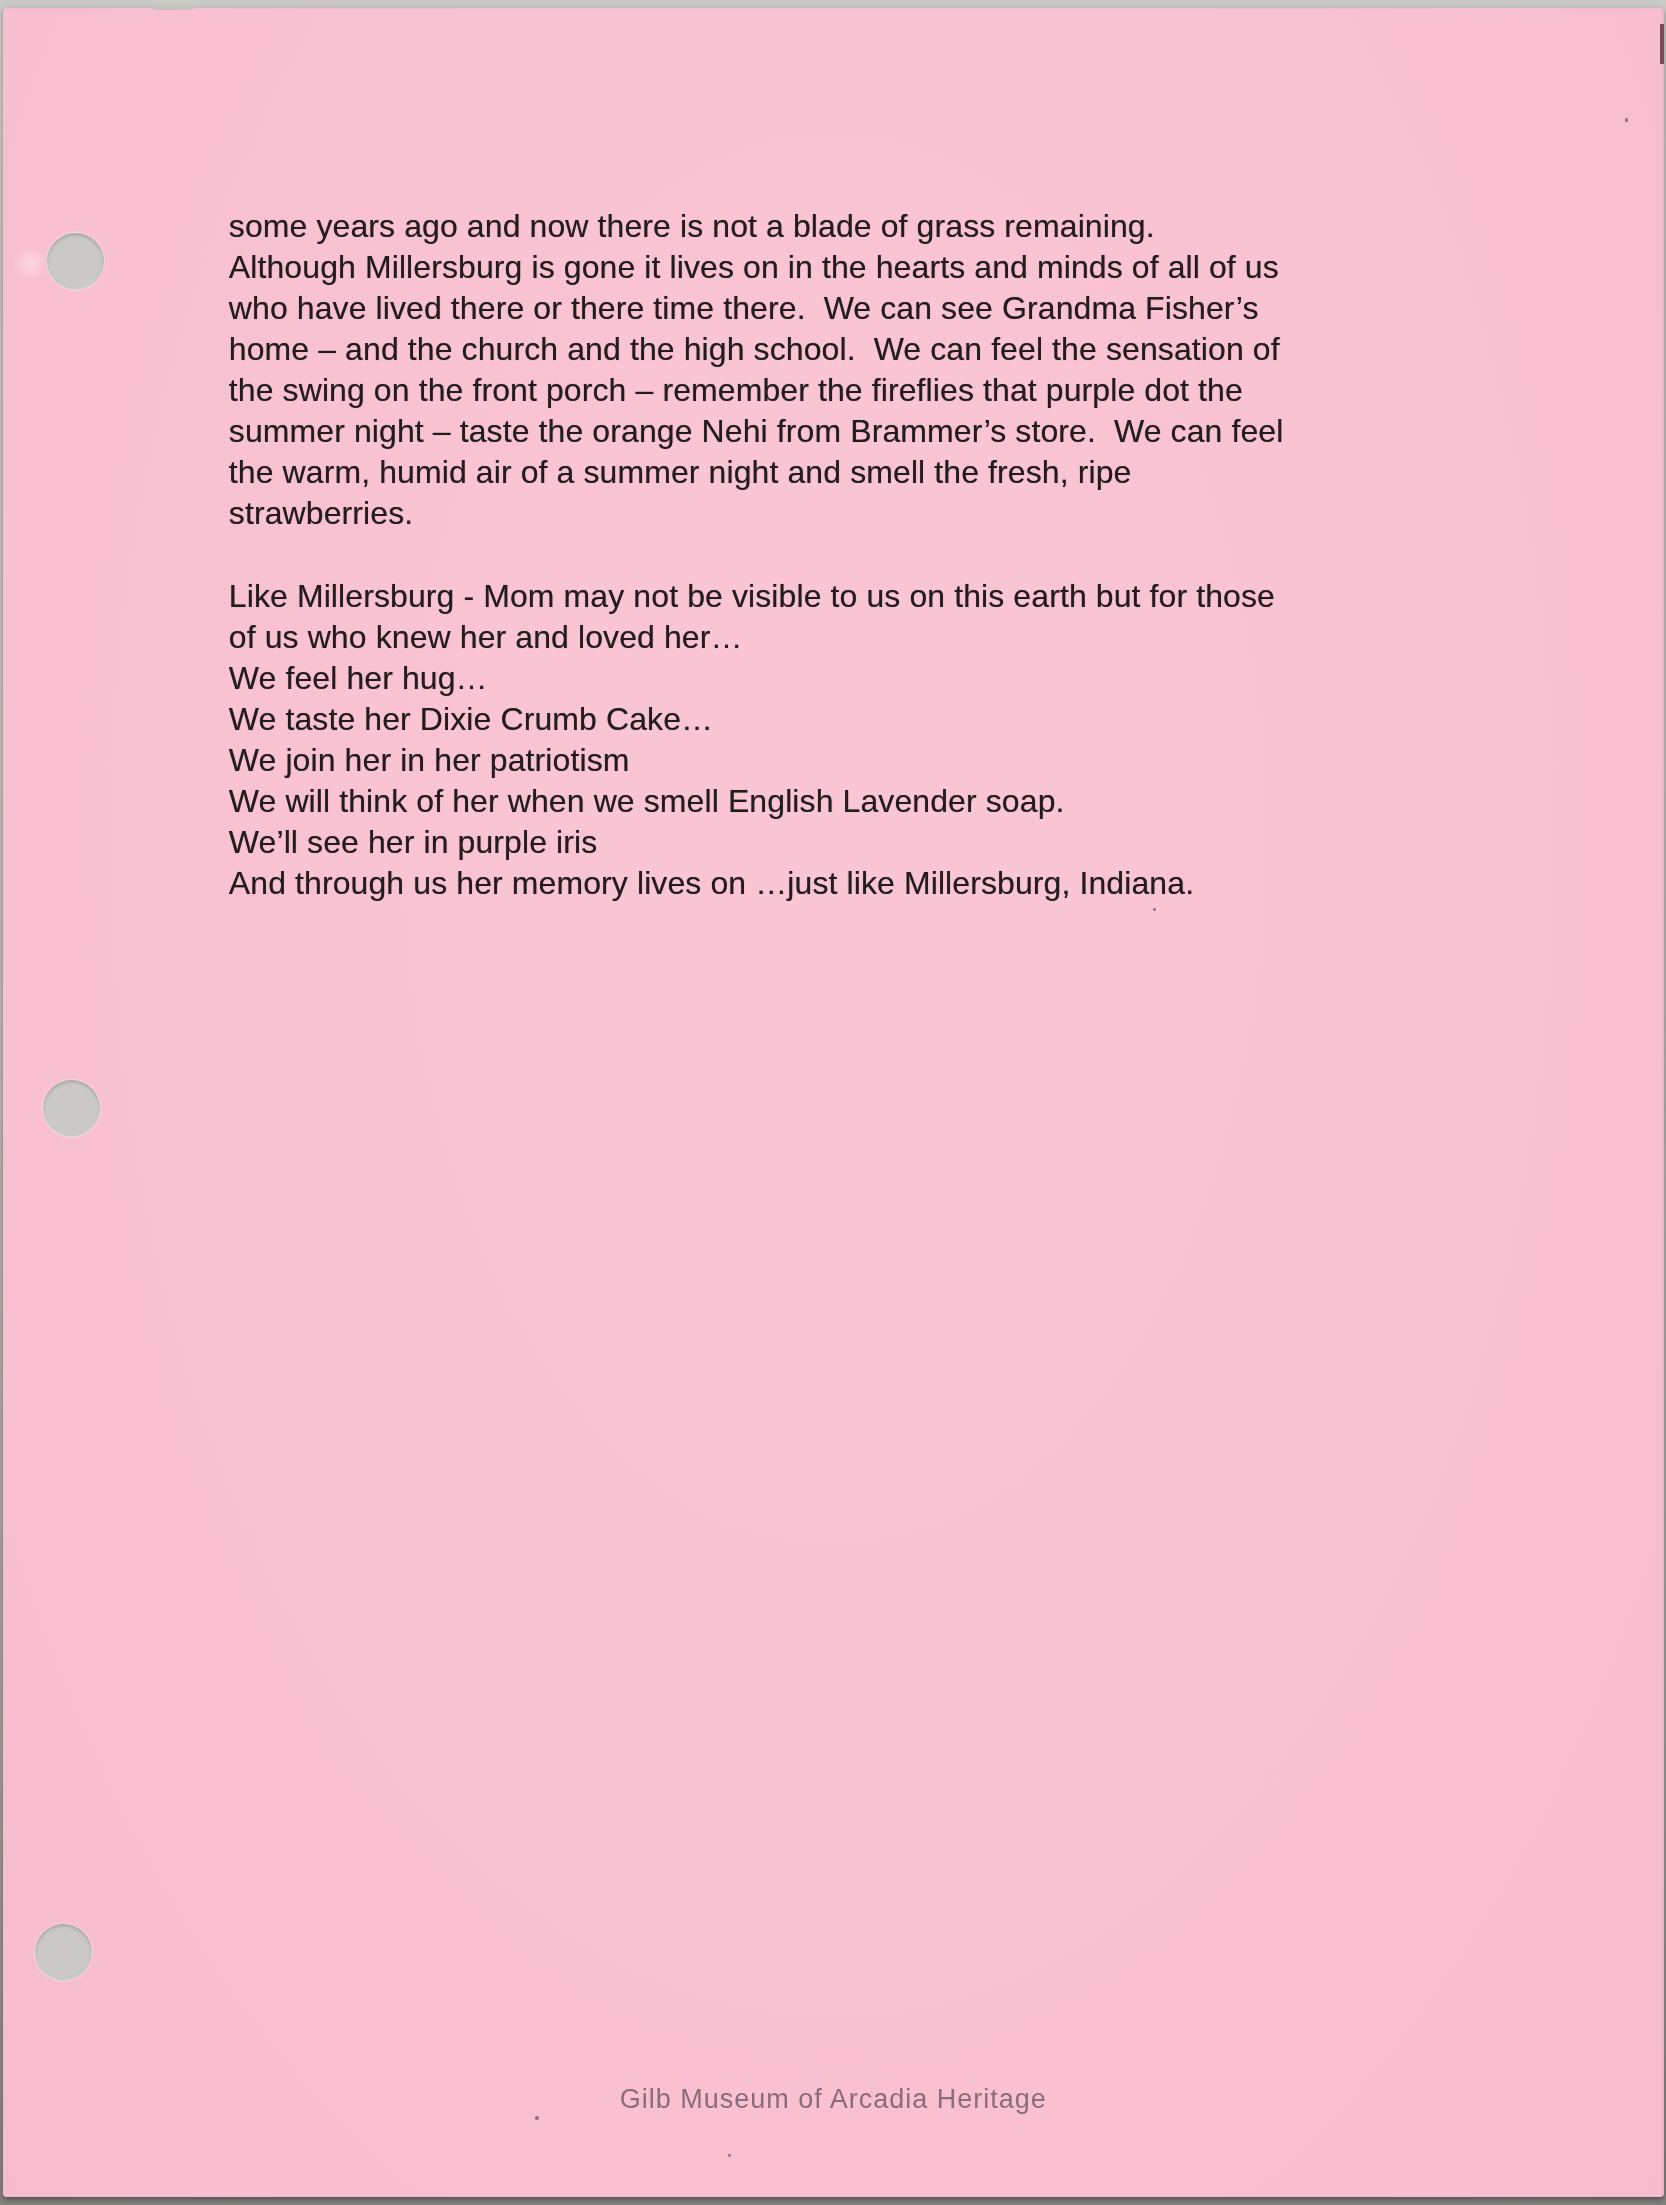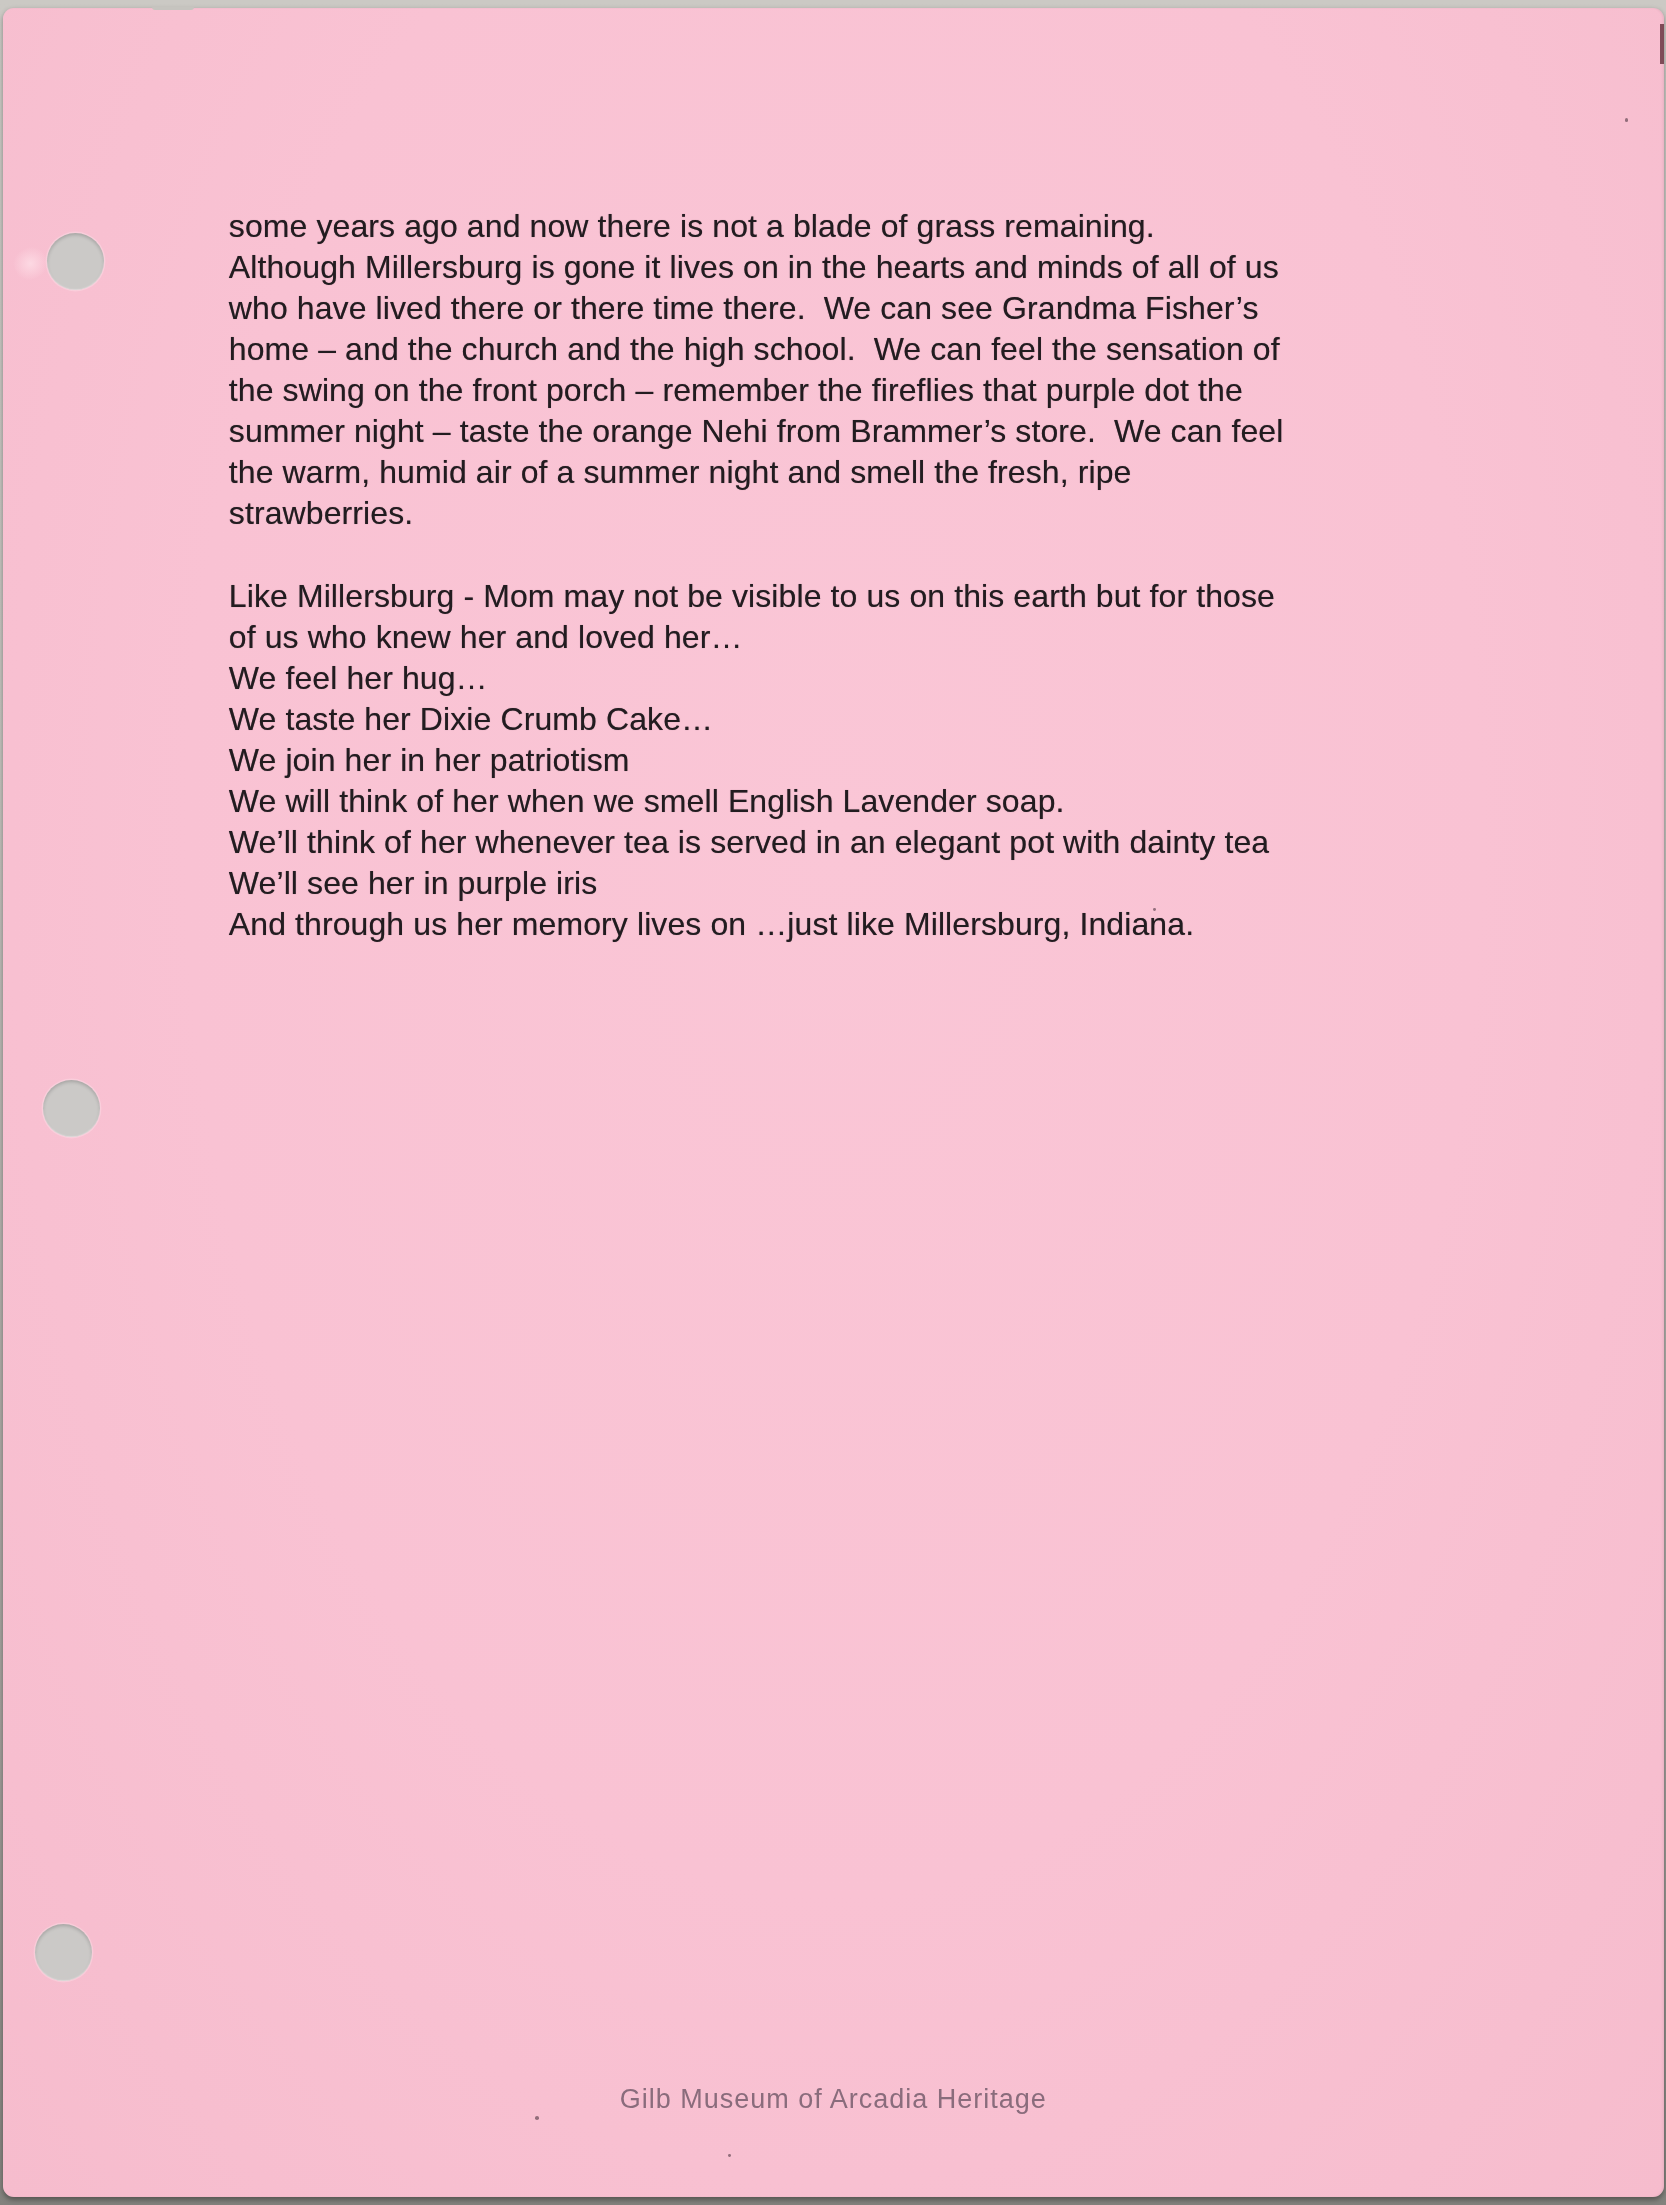--- a/index.html
+++ b/index.html
@@ -4,21 +4,21 @@
 <style>
   html,body { margin:0; padding:0; background:#9a9893; }
   .scan {
     position:relative; width:1666px; height:2205px; overflow:hidden;
     background:linear-gradient(180deg,#cbc9c4 0%,#c3c1bc 35%,#a39f9b 78%,#83827d 100%);
     font-family:"Liberation Sans", sans-serif;
   }
   .paper {
     position:absolute; left:2.8px; top:8.3px; width:1661px; height:2189px;
     background:radial-gradient(ellipse at 50% 38%, #fac6d6 0%, #f9c2d3 55%, #f6bccd 100%);
-    border-radius:11px;
+    border-radius:4px;
     box-shadow:0 2.1px 5.6px rgba(0,0,0,0.35), inset -1.4px 0 2.1px rgba(0,0,0,0.06);
   }
   .notch { position:absolute; left:149px; top:-1.4px; width:42px; height:3.5px;
     background:#c6c4bf; border-radius:0 0 4.2px 4.2px; }
   .edge-mark { position:absolute; right:0px; top:15.3px; width:4.2px; height:40px;
     background:#6b3743; opacity:0.85; }
   .hole {
     position:absolute; width:57px; height:57px; border-radius:50%;
     background:#cbc9c7;
     box-shadow:inset 0 2.1px 3.5px rgba(0,0,0,0.18), inset 0 -0.7px 1.4px rgba(255,255,255,0.5), 0 0 0 1.4px rgba(255,255,255,0.22);
@@ -72,21 +72,20 @@
       <div class="line">strawberries.</div>
     </div>
 
     <div class="para para2">
       <div class="line">Like Millersburg - Mom may not be visible to us on this earth but for those</div>
       <div class="line">of us who knew her and loved her…</div>
       <div class="line">We feel her hug…</div>
       <div class="line">We taste her Dixie Crumb Cake…</div>
       <div class="line">We join her in her patriotism</div>
       <div class="line">We will think of her when we smell English Lavender soap.</div>
-      <div class="line">We’ll think of her whenever tea is served in an elegant pot with dainty tea</div>
       <div class="line">We’ll see her in purple iris</div>
       <div class="line">And through us her memory lives on …just like Millersburg, Indiana.</div>
     </div>
 
     <div class="footer">Gilb Museum of Arcadia Heritage</div>
 
     <div class="speck s1"></div>
     <div class="speck s2"></div>
     <div class="speck s3"></div>
     <div class="speck s4"></div>

